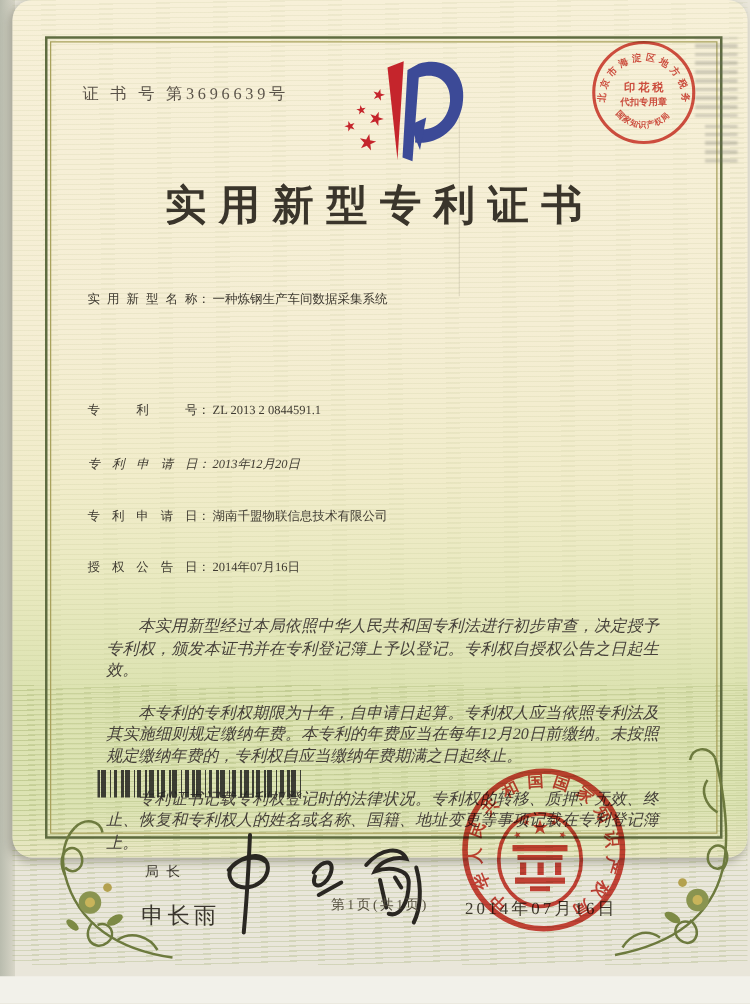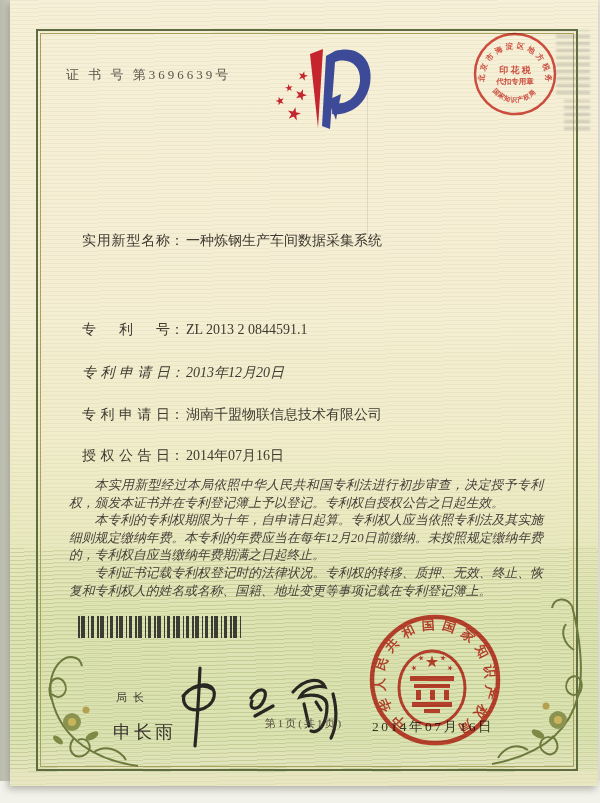--- a/index.html
+++ b/index.html
@@ -1,39 +1,39 @@
 <!DOCTYPE html>
 <html><head>
 <meta charset="utf-8">
 <style>
   html,body{margin:0;padding:0;background:#dfddd4;}
   #page{position:relative;width:600px;height:803px;background:#e9e6da;overflow:hidden;
         font-family:"Liberation Serif","DejaVu Serif",serif;}
   .edge-left{position:absolute;left:0;top:0;width:12px;height:790px;
         background:linear-gradient(90deg,#b9bcae,#d8d6c8);}
   .edge-bottom{position:absolute;left:0;bottom:0;width:100%;height:22px;background:#f2f1ea;}
-  .paper{position:absolute;left:10px;top:0;width:588px;height:786px;
+  .paper{position:absolute;left:10px;top:0;width:588px;height:686px;
         background:linear-gradient(180deg,#f7f0d8 0%,#f5eed4 38%,#f1ecca 56%,#e9e9c0 68%,
                    #dde3b2 80%,#dce3b3 94%,#e9e7c4 100%);
-        box-shadow:-2px 3px 7px rgba(60,60,50,.35);}
+        box-shadow:-2px 3px 7px rgba(60,60,50,.35);border-radius:16px;}
   .guilloche{position:absolute;inset:0;
         background:repeating-linear-gradient(179deg,rgba(150,163,96,.10) 0 1px,rgba(0,0,0,0) 1px 4px);}
   .guilloche-strong{position:absolute;left:0;right:0;top:548px;height:224px;
         background:repeating-linear-gradient(178deg,rgba(130,150,70,.22) 0 1px,rgba(0,0,0,0) 1px 4px);}
   .frame{position:absolute;left:26px;top:29px;right:20px;bottom:15px;border:2px solid #5f6c40;}
   .frame::after{content:"";position:absolute;inset:2px;border:1px solid #a8a15c;}
   .cert-no{position:absolute;left:56px;top:66px;font-size:13px;color:#5a5349;letter-spacing:3px;}
   .title{position:absolute;left:0;right:0;top:142px;text-align:center;font-size:33px;
         font-weight:600;color:#3a352b;letter-spacing:10px;}
-  .row{position:absolute;left:60px;font-size:14px;color:#3e3a31;white-space:nowrap;margin-left:12px;}
+  .row{position:absolute;left:60px;font-size:10px;color:#3e3a31;white-space:nowrap;}
   .row .lbl{display:inline-block;width:88px;text-align:justify;text-align-last:justify;}
   .row .sep{margin:0 2px 0 0;}
   .paras{position:absolute;left:59px;right:55px;top:477px;font-size:12.8px;line-height:17.6px;
         color:#46413a;text-align:justify;font-style:italic;}
-  .paras p{margin:0;text-indent:2em;}
+  .paras p{margin:16px;text-indent:2em;}
   .barcode{position:absolute;left:68px;top:616px;width:164px;height:22px;opacity:.85;
         background:repeating-linear-gradient(90deg,#20201e 0 2px,transparent 2px 3px,#20201e 3px 7px,
                    transparent 7px 10px,#20201e 10px 11px,transparent 11px 13px,#20201e 13px 16px,
                    transparent 16px 19px);}
   .issuer-title{position:absolute;left:106px;top:690px;font-size:11px;letter-spacing:6px;color:#3a362d;}
   .issuer-name{position:absolute;left:103px;top:720px;font-size:18px;letter-spacing:3px;color:#3a362d;}
   .sig-svg{position:absolute;left:143px;top:656px;}
   .seal-date{position:absolute;left:362px;top:718px;font-size:13.5px;letter-spacing:2.5px;
         color:#44403500;color:#443f35;z-index:8;mix-blend-mode:multiply;}
   .seal-svg{position:absolute;left:350px;top:608px;z-index:7;opacity:.92;mix-blend-mode:multiply;}
@@ -85,20 +85,21 @@
       <text font-size="7.5" letter-spacing="3" fill="#cf3a30" font-weight="bold">
         <textPath href="#stampTop" startOffset="3">北京市海淀区地方税务局</textPath>
       </text>
       <text font-size="6.5" letter-spacing="0.6" fill="#cf3a30" font-weight="bold">
         <textPath href="#stampBottom" startOffset="1">国家知识产权局</textPath>
       </text>
       <text x="47" y="45" text-anchor="middle" font-size="9" font-weight="bold" fill="#cf3a30">印 花 税</text>
       <text x="47" y="56" text-anchor="middle" font-size="7.5" font-weight="bold" fill="#cf3a30">代扣专用章</text>
     </svg>
 
+    <div class="title">实用新型专利证书</div>
 
     <div class="row" style="top:232px;">
       <span class="lbl">实用新型名称</span><span class="sep">：</span><span>一种炼钢生产车间数据采集系统</span>
     </div>
     <div class="row" style="top:321px;">
       <span class="lbl">专利号</span><span class="sep">：</span><span>ZL 2013 2 0844591.1</span>
     </div>
     <div class="row" style="top:364px;font-style:italic;">
       <span class="lbl">专利申请日</span><span class="sep">：</span><span>2013年12月20日</span>
     </div>

